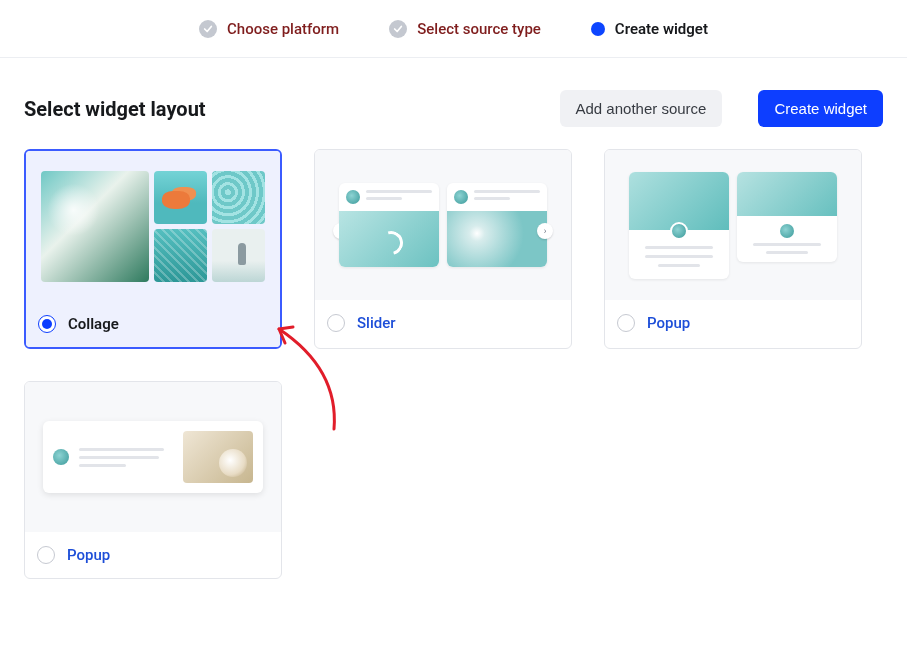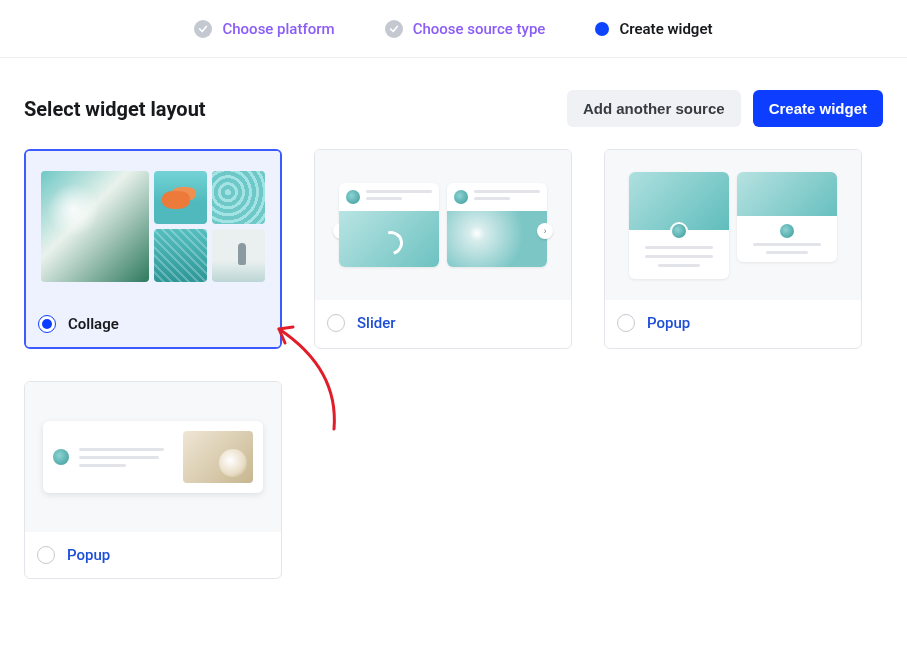--- a/index.html
+++ b/index.html
@@ -16,42 +16,42 @@
       align-items: center;
       gap: 50px;
       height: 58px;
       border-bottom: 1px solid #eceef2;
     }
     .step {
       display: flex;
       align-items: center;
       gap: 10px;
       font-size: 15px;
-      color: #8b5cf6;
+      color: #7f1d1d;
       font-weight: 500;
     }
     .step.active { color: #17191c; font-weight:600;}
     .step-icon.done {
       width: 18px; height: 18px; border-radius: 50%; background:#c4c8d0;
       display:flex; align-items:center; justify-content:center;
     }
     .step-icon.done svg { width:10px; height:10px;}
     .step-icon.current {
       width: 14px; height:14px; border-radius:50%; background:#0d45ff;
     }
     .content { padding: 32px 24px; }
     .header {
       display:flex; justify-content:space-between; align-items:center;
       margin-bottom: 22px;
     }
     .title { font-size: 20px; font-weight: 700; color:#17191c; }
     .actions { display:flex; gap:12px; }
     .btn {
-      border:none; font-size:15px; font-weight:700;
-      padding: 10px 16px; border-radius:6px; cursor:pointer;
+      border:none; font-size:15px; font-weight:400;
+      padding: 10px 16px; border-radius:6px; cursor:pointer;margin-left:24px;
     }
     .btn-secondary { background:#f0f1f4; color:#373b42;}
     .btn-primary { background:#0d3eff; color:#fff; }
     .grid {
       display:grid; grid-template-columns: repeat(3, 258px);
       gap: 32px;
       position: relative;
     }
     .card {
       border:1px solid #e3e5ea; border-radius:6px; overflow:hidden;
@@ -175,21 +175,21 @@
         </svg>
     </span>
     <span>Choose platform</span>
   </div>
   <div class="step">
     <span class="step-icon done">
       <svg viewBox="0 0 12 12">
           <path d="M2 6 L5 9 L10 3" stroke="#fff" stroke-width="2" fill="none" stroke-linecap="round" stroke-linejoin="round"></path>
         </svg>
     </span>
-    <span>Choose source type</span>
+    <span>Select source type</span>
   </div>
   <div class="step active">
     <span class="step-icon current"></span>
     <span>Create widget</span>
   </div>
 </div>
 
 <div class="content">
   <div class="header">
     <div class="title">Select widget layout</div>

